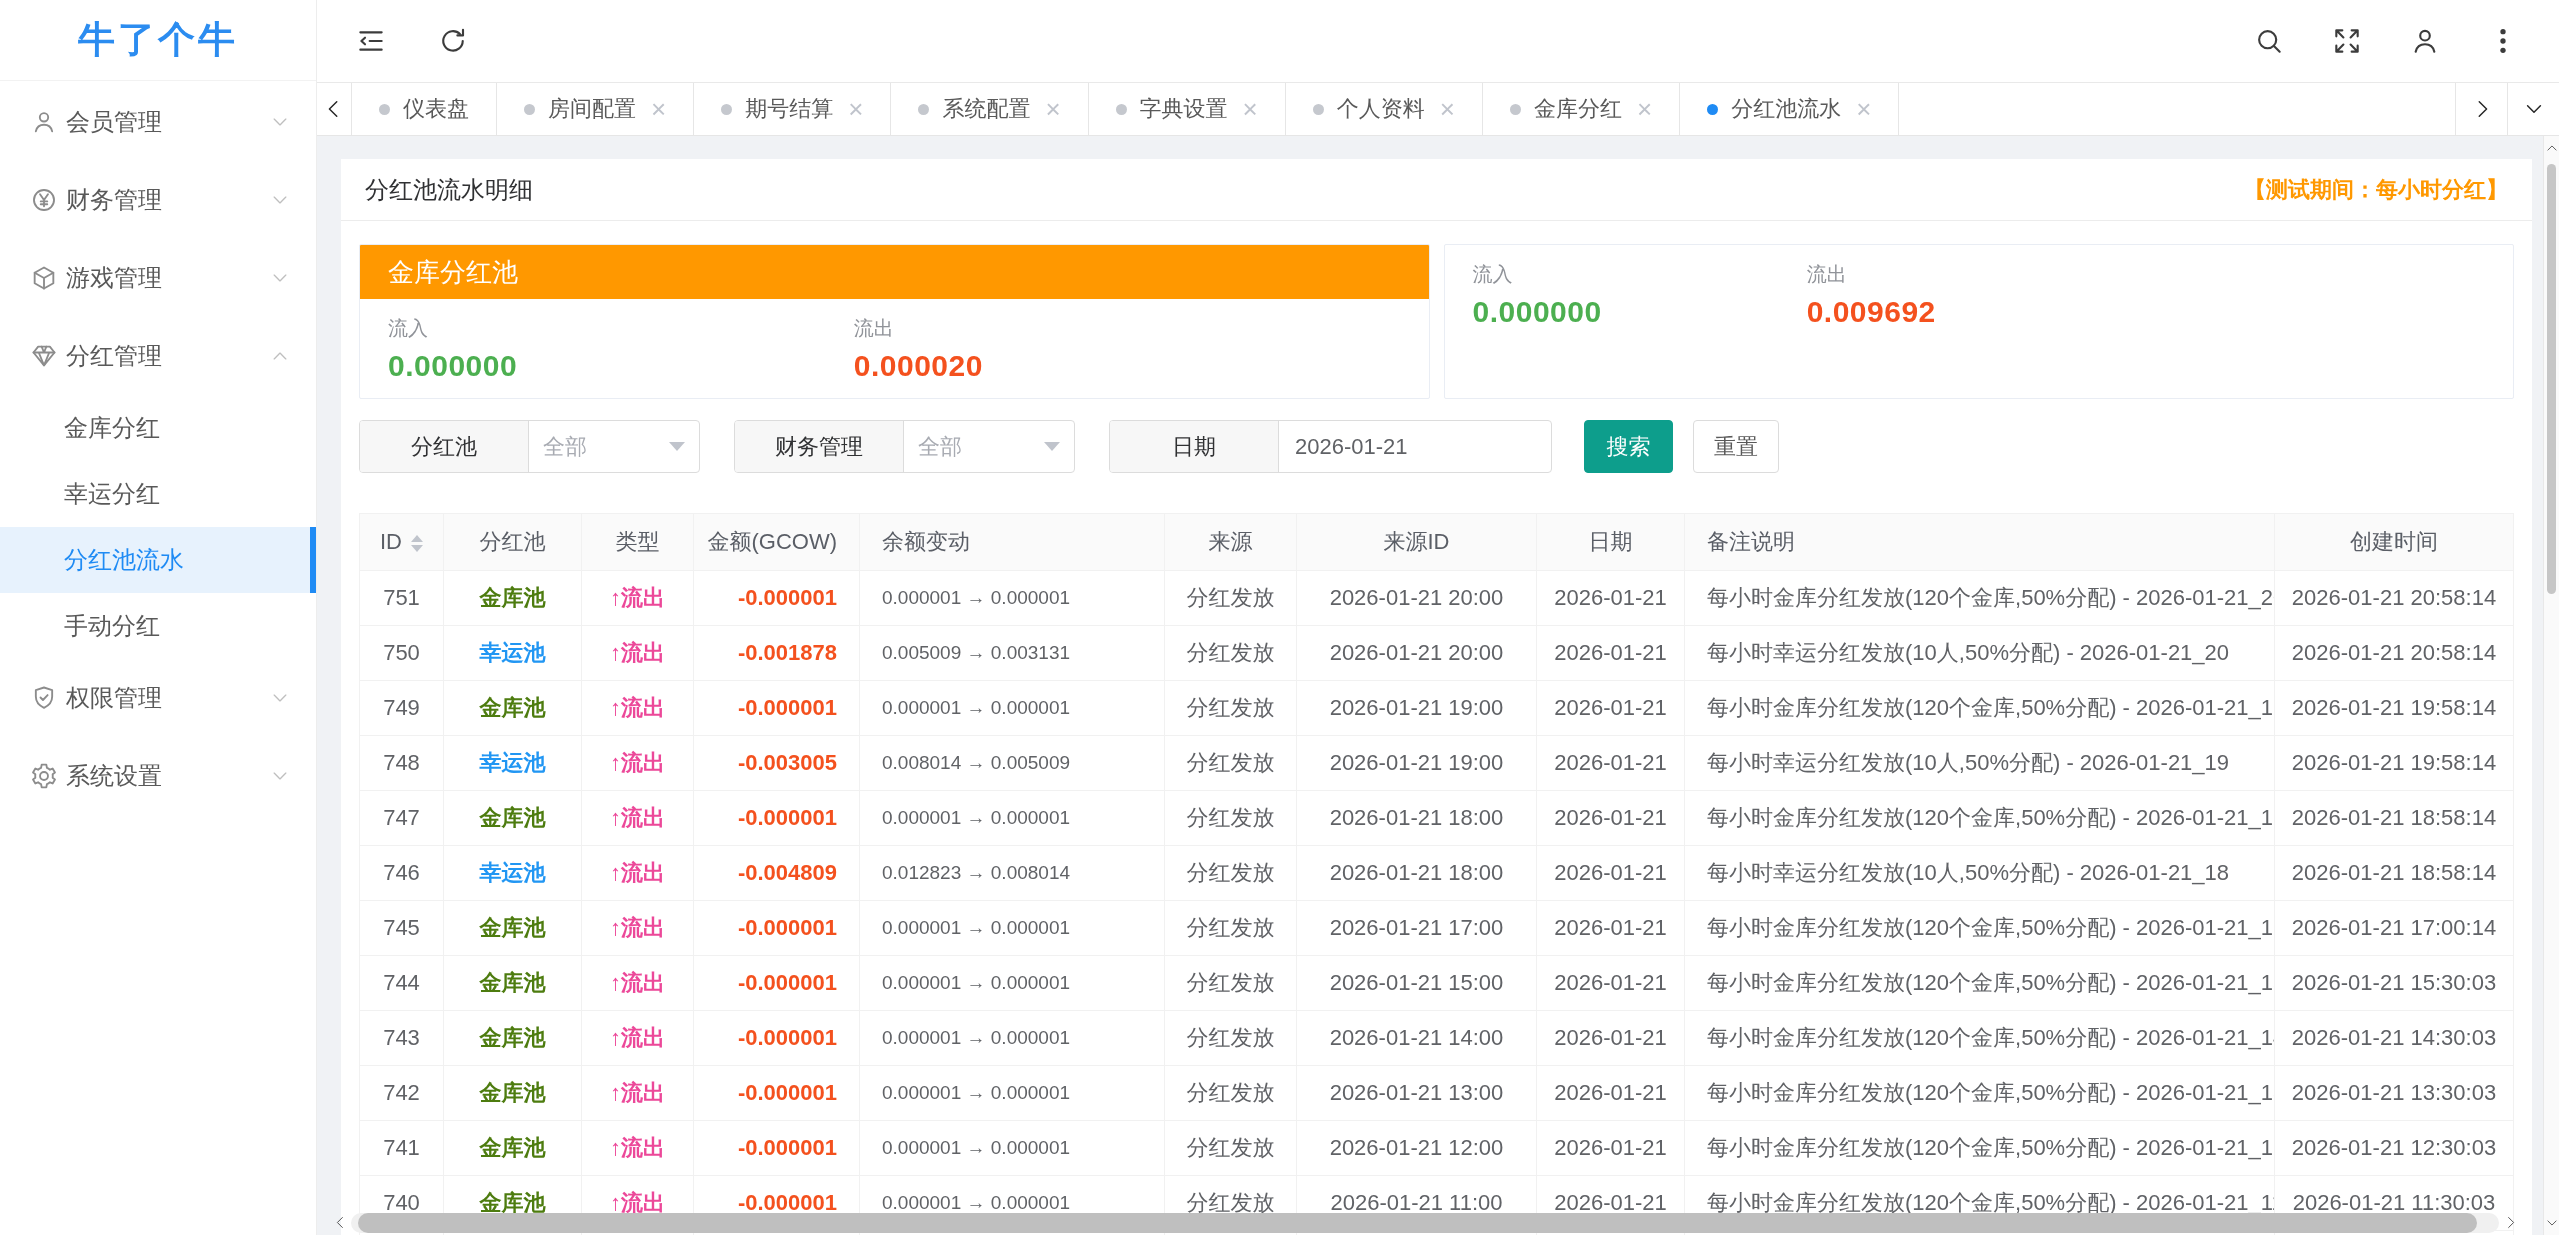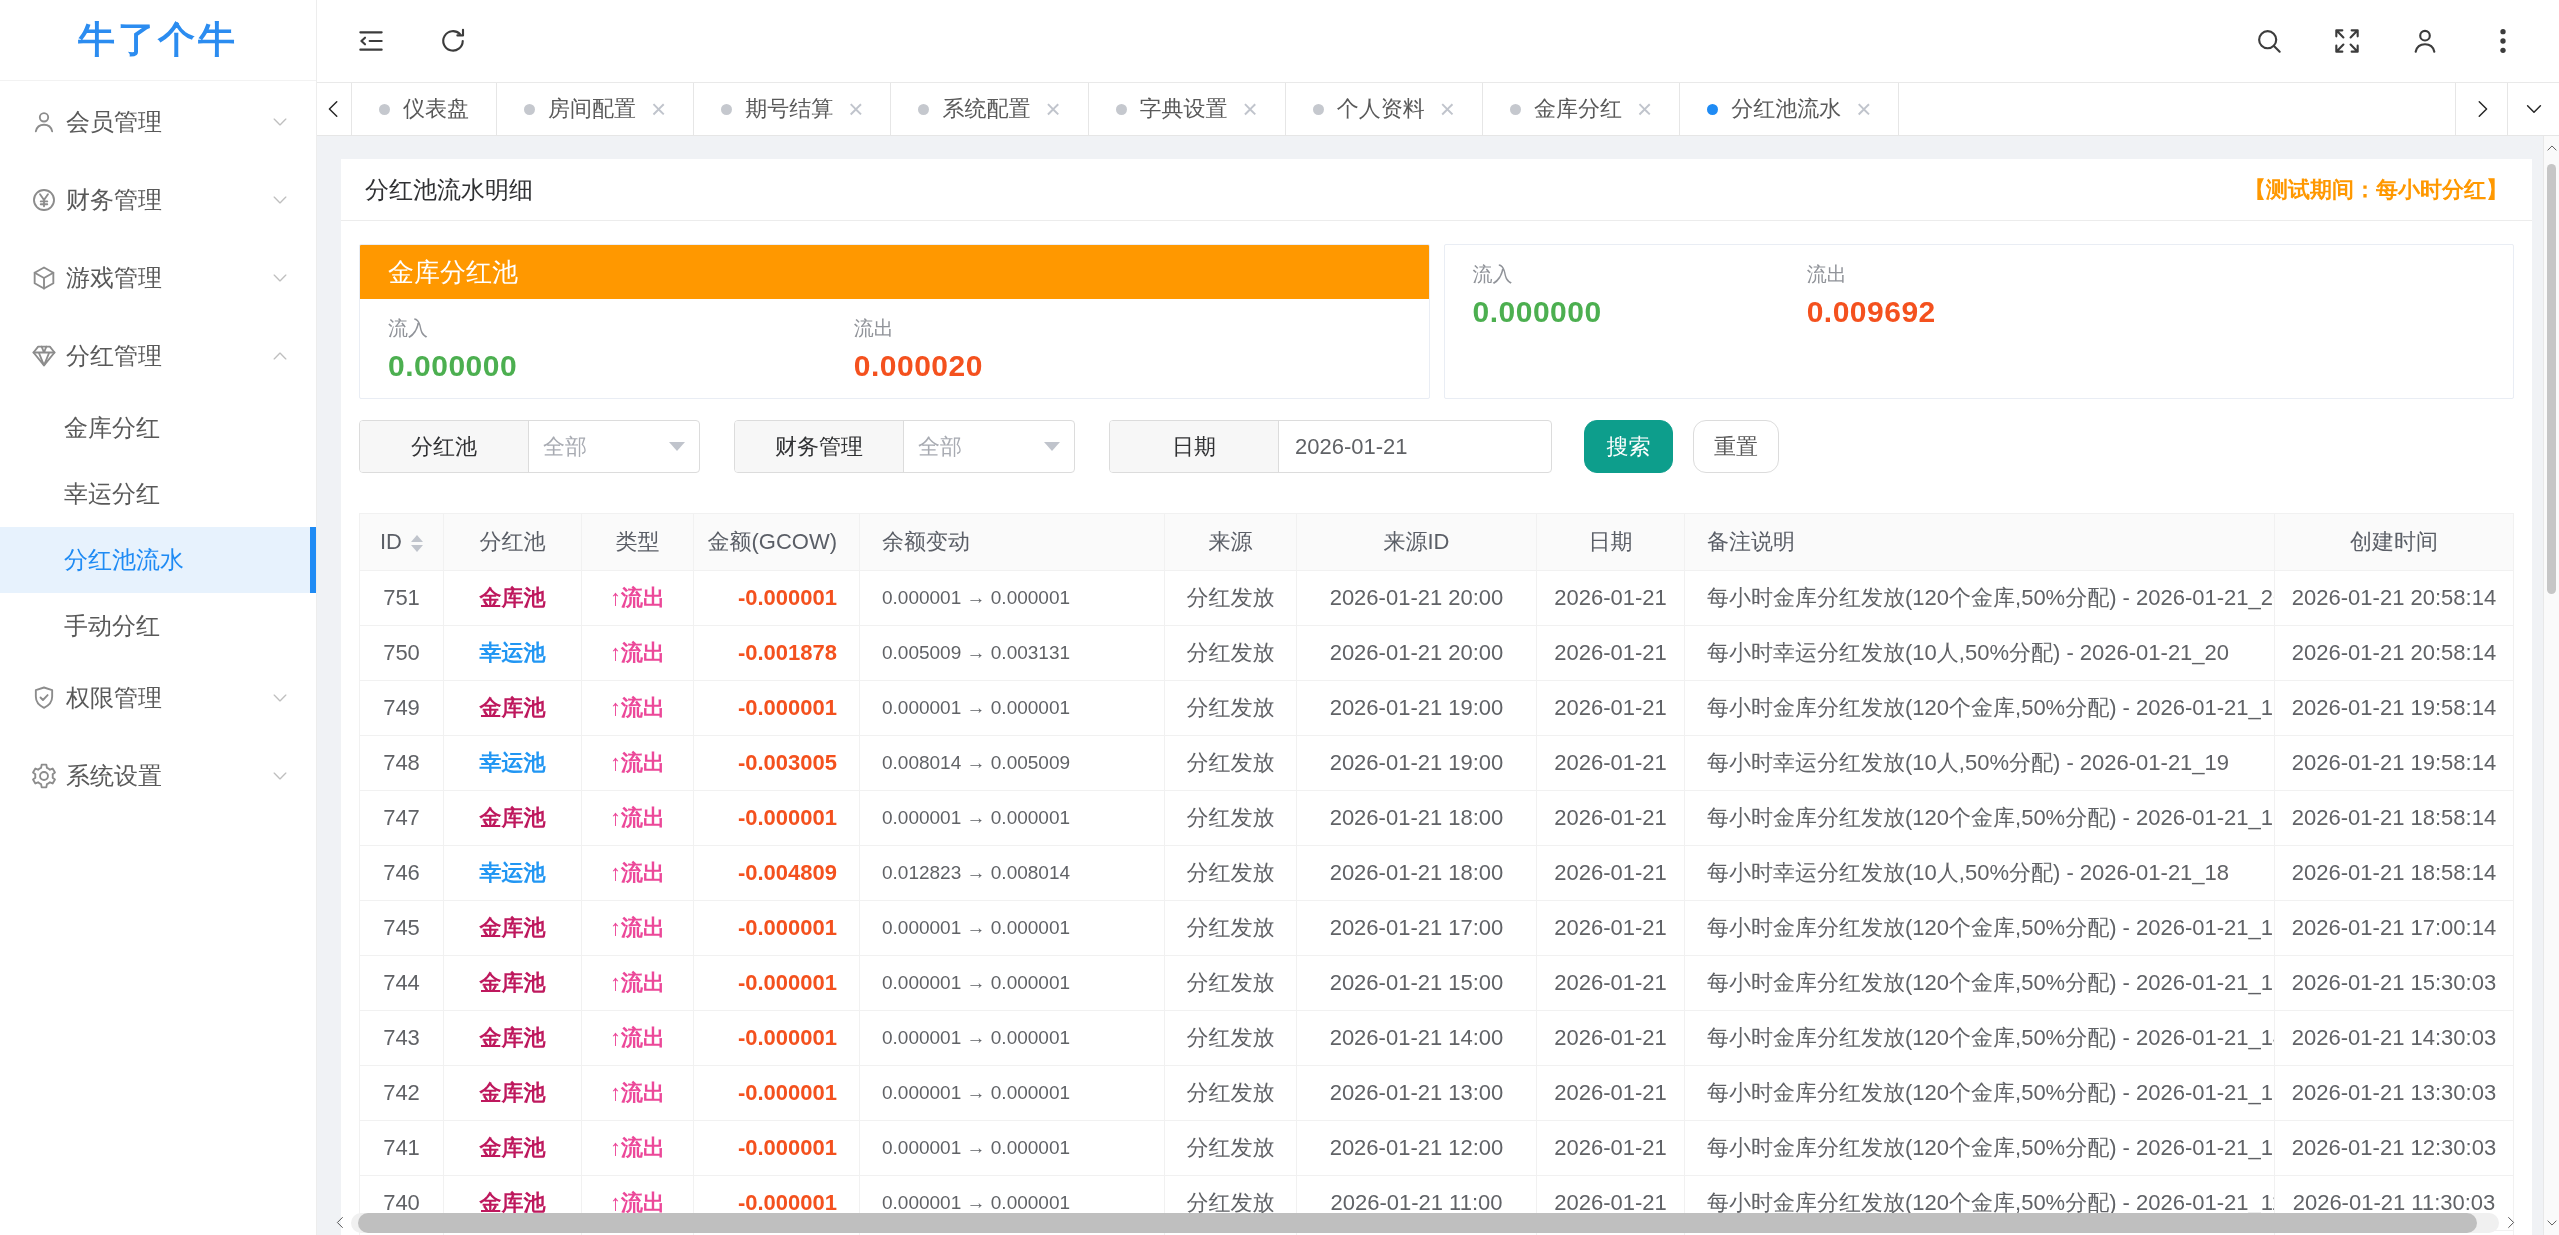--- a/index.html
+++ b/index.html
@@ -71,35 +71,35 @@
   .filters{display:flex;align-items:center;margin-top:21px;}
   .fgroup{display:flex;height:51px;border:1px solid #dcdcdc;border-radius:4px;background:#fff;overflow:hidden;}
   .fgroup + .fgroup{margin-left:34px;}
   .faddon{width:168px;display:flex;align-items:center;justify-content:center;
     background:#f7f7f7;border-right:1px solid #dcdcdc;font-size:22px;color:#303133;}
   .fselect{width:142px;display:flex;align-items:center;justify-content:space-between;
     padding:0 14px;font-size:22px;color:#a8abb2;cursor:pointer;}
   .caret{width:0;height:0;border-left:8px solid transparent;border-right:8px solid transparent;
     border-top:9px solid #c0c4cc;}
   .fdate-field{width:240px;display:flex;align-items:center;padding:0 16px;font-size:22px;color:#606266;}
-  .btn{height:53px;display:flex;align-items:center;justify-content:center;border-radius:13px;
+  .btn{height:53px;display:flex;align-items:center;justify-content:center;border-radius:4px;
     font-size:22px;cursor:pointer;box-sizing:border-box;}
   .btn-search{width:89px;margin-left:32px;background:#0d9e8c;color:#fff;border:1px solid #0d9e8c;}
   .btn-reset{width:86px;margin-left:20px;background:#fff;color:#595959;border:1px solid #dcdcdc;}
 
   
   .table-wrap{margin-top:40px;}
   table{border-collapse:collapse;table-layout:fixed;width:2154px;font-size:22px;color:#606266;}
   th,td{border:1px solid #f1f1f1;overflow:hidden;white-space:nowrap;}
   thead th{background:#fafafa;height:54px;font-weight:400;color:#5a5e66;text-align:center;}
   tbody td{height:52px;text-align:center;background:#fff;}
   .th-amount{text-align:right;padding-right:22px;}
   .th-balance,.th-note{text-align:left;padding-left:22px;}
   .c-pool{font-weight:700;}
-  .c-pool.gold{color:#be185d;}
+  .c-pool.gold{color:#4d7c0f;}
   .c-pool.lucky{color:#2196f3;}
   .c-type{font-weight:700;color:#ec4899;}
   .c-amount{font-weight:700;color:#f4511e;text-align:right;padding-right:22px;}
   .c-balance{font-size:19px;text-align:left;padding-left:22px;color:#606266;}
   .c-note{text-align:left;padding-left:22px;}
   .sorters{display:inline-flex;flex-direction:column;gap:3px;margin-left:9px;vertical-align:middle;}
   .tri-up{width:0;height:0;border-left:6px solid transparent;border-right:6px solid transparent;border-bottom:7px solid #c0c4cc;}
   .tri-down{width:0;height:0;border-left:6px solid transparent;border-right:6px solid transparent;border-top:7px solid #c0c4cc;}
 
   

